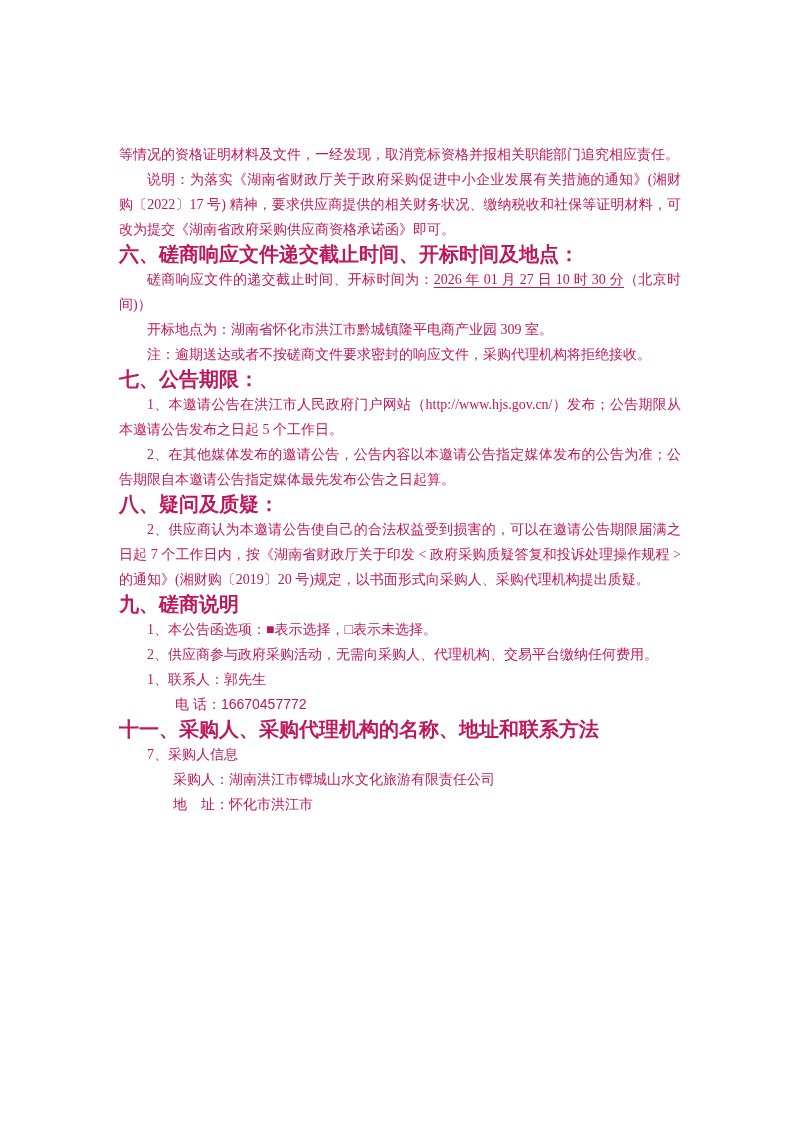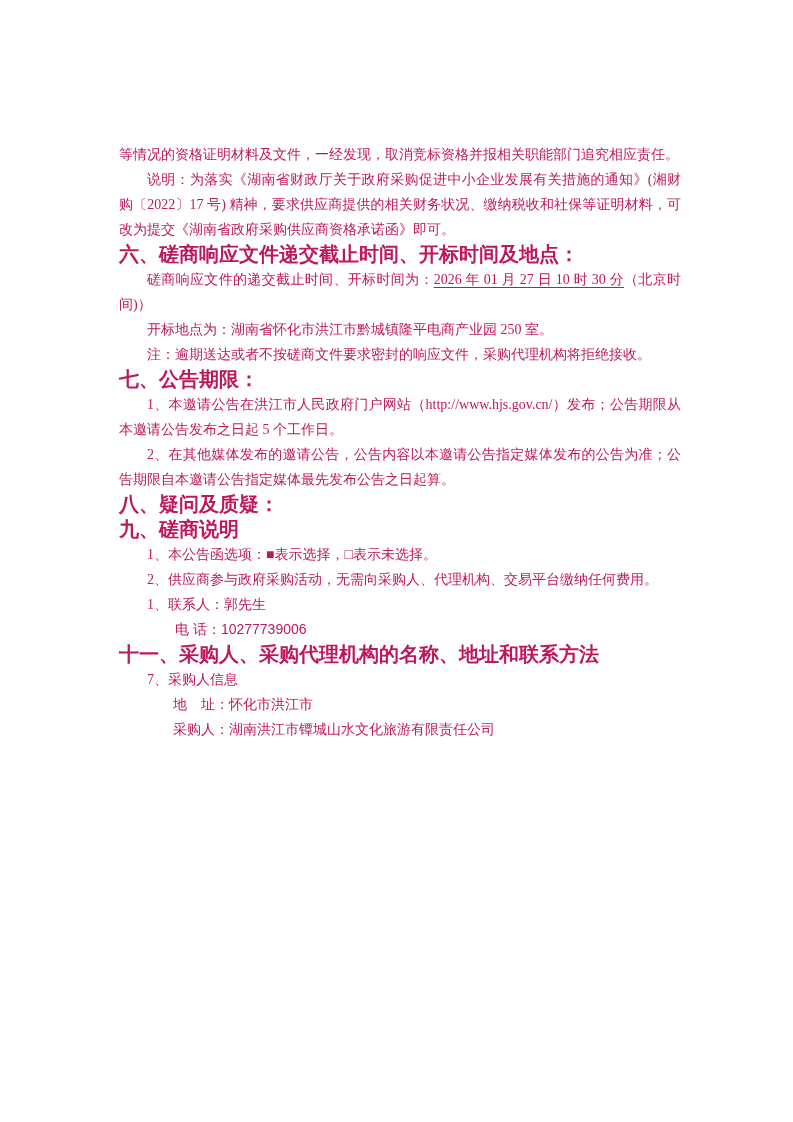--- a/index.html
+++ b/index.html
@@ -66,47 +66,48 @@
     <p class="intro">等情况的资格证明材料及文件，一经发现，取消竞标资格并报相关职能部门追究相应责任。</p>
 
     <p class="ind note-para">说明：为落实《湖南省财政厅关于政府采购促进中小企业发展有关措施的通知》(湘财购〔2022〕17 号) 精神，要求供应商提供的相关财务状况、缴纳税收和社保等证明材料，可改为提交《湖南省政府采购供应商资格承诺函》即可。</p>
 
     <p class="h h6">六、磋商响应文件递交截止时间、开标时间及地点：</p>
 
     <p class="ind wide">
       <span>磋商响应文件的递交截止时间、开标时间为：</span><span class="u">2026 年 01 月 27 日 10 时 30 分</span><span>（北京时间)）</span>
     </p>
 
-    <p class="ind wide">开标地点为：湖南省怀化市洪江市黔城镇隆平电商产业园 250 室。</p>
+    <p class="ind wide">开标地点为：湖南省怀化市洪江市黔城镇隆平电商产业园 309 室。</p>
 
     <p class="ind wide">注：逾期送达或者不按磋商文件要求密封的响应文件，采购代理机构将拒绝接收。</p>
 
     <p class="h h7">七、公告期限：</p>
 
     <p class="ind p7-1">1、本邀请公告在洪江市人民政府门户网站（http://www.hjs.gov.cn/）发布；公告期限从本邀请公告发布之日起 5 个工作日。</p>
 
     <p class="ind p7-2">2、在其他媒体发布的邀请公告，公告内容以本邀请公告指定媒体发布的公告为准；公告期限自本邀请公告指定媒体最先发布公告之日起算。</p>
 
     <p class="h">八、疑问及质疑：</p>
 
 
+    <p class="ind p8-2">2、供应商认为本邀请公告使自己的合法权益受到损害的，可以在邀请公告期限届满之日起 7 个工作日内，按《湖南省财政厅关于印发 &lt; 政府采购质疑答复和投诉处理操作规程 &gt; 的通知》(湘财购〔2019〕20 号)规定，以书面形式向采购人、采购代理机构提出质疑。</p>
 
     <p class="h h9">九、磋商说明</p>
 
     <p class="ind p9">1、本公告函选项：■表示选择，□表示未选择。</p>
 
     <p class="ind p9">2、供应商参与政府采购活动，无需向采购人、代理机构、交易平台缴纳任何费用。</p>
 
 
     <p class="ind p10-1">1、联系人：郭先生</p>
 
-    <p class="p-phone">电 话：10277739006</p>
+    <p class="p-phone">电 话：16670457772</p>
 
     <p class="h h11">十一、采购人、采购代理机构的名称、地址和联系方法</p>
 
     <p class="ind p11-1">7、采购人信息</p>
 
+    <p class="p-contact">采购人：湖南洪江市镡城山水文化旅游有限责任公司</p>
+
     <p class="p-contact">地　址：怀化市洪江市</p>
-
-    <p class="p-contact">采购人：湖南洪江市镡城山水文化旅游有限责任公司</p>
 
   </div>
 </div>
 
 </body></html>

